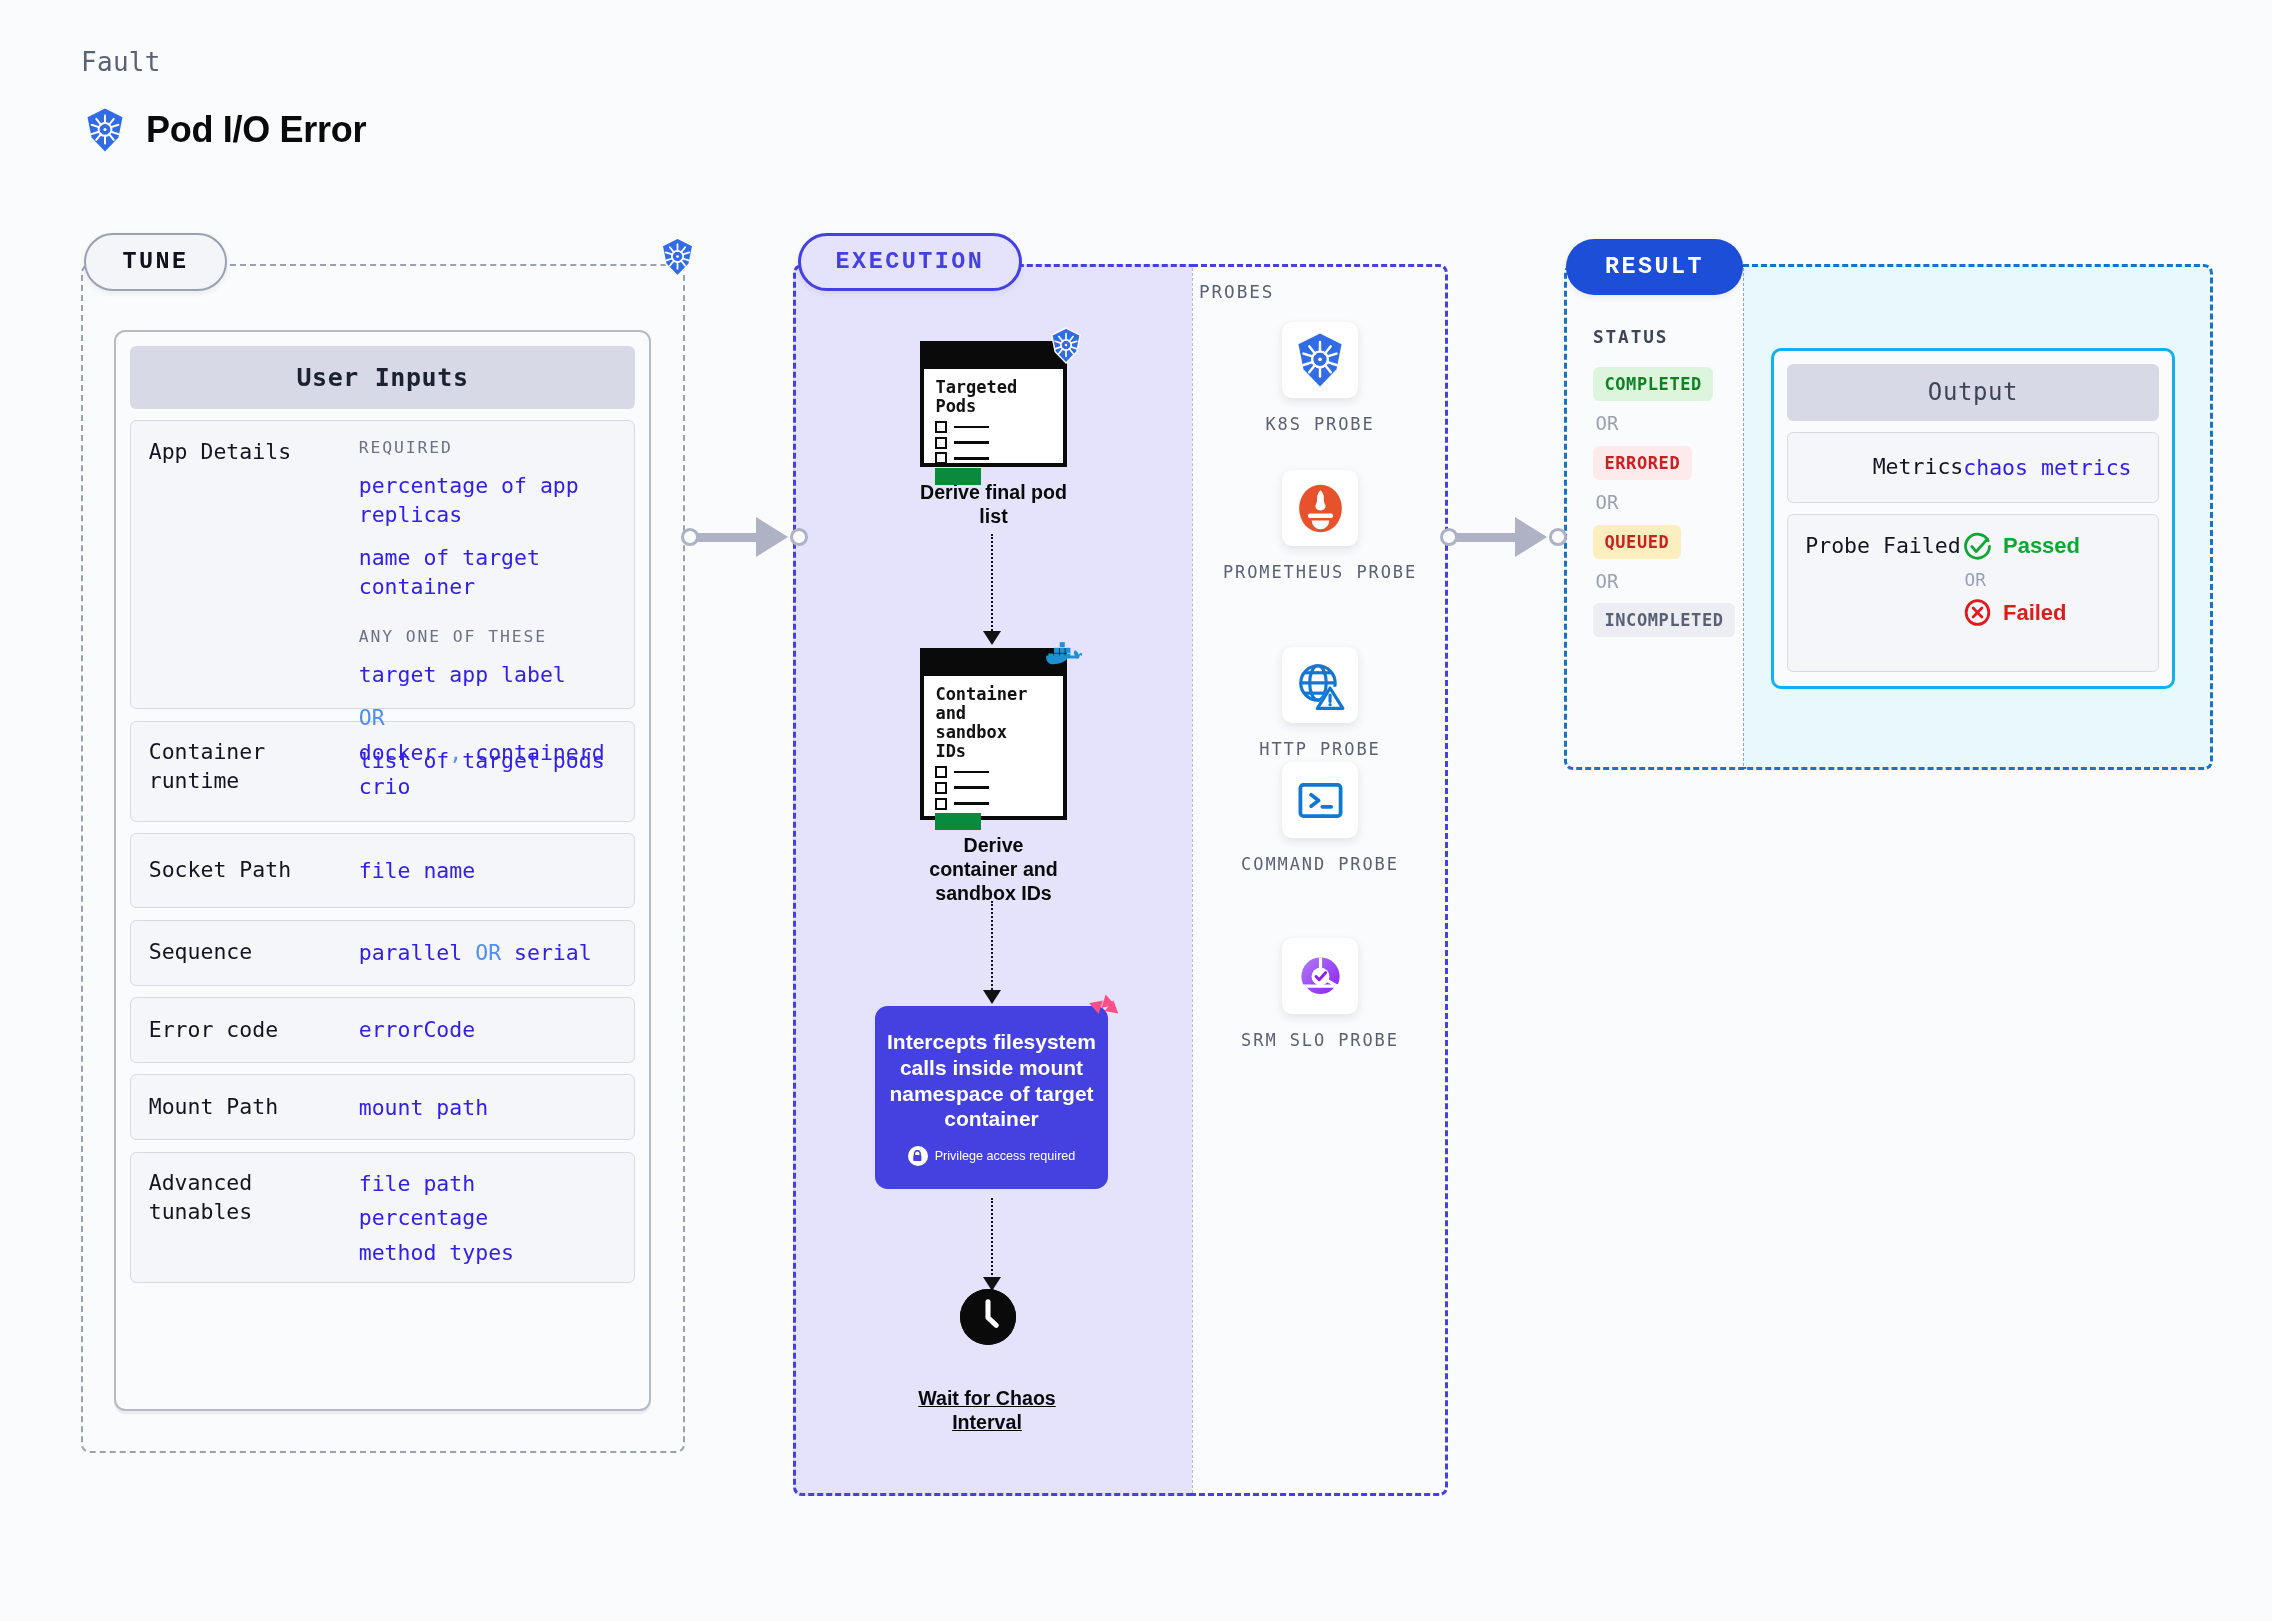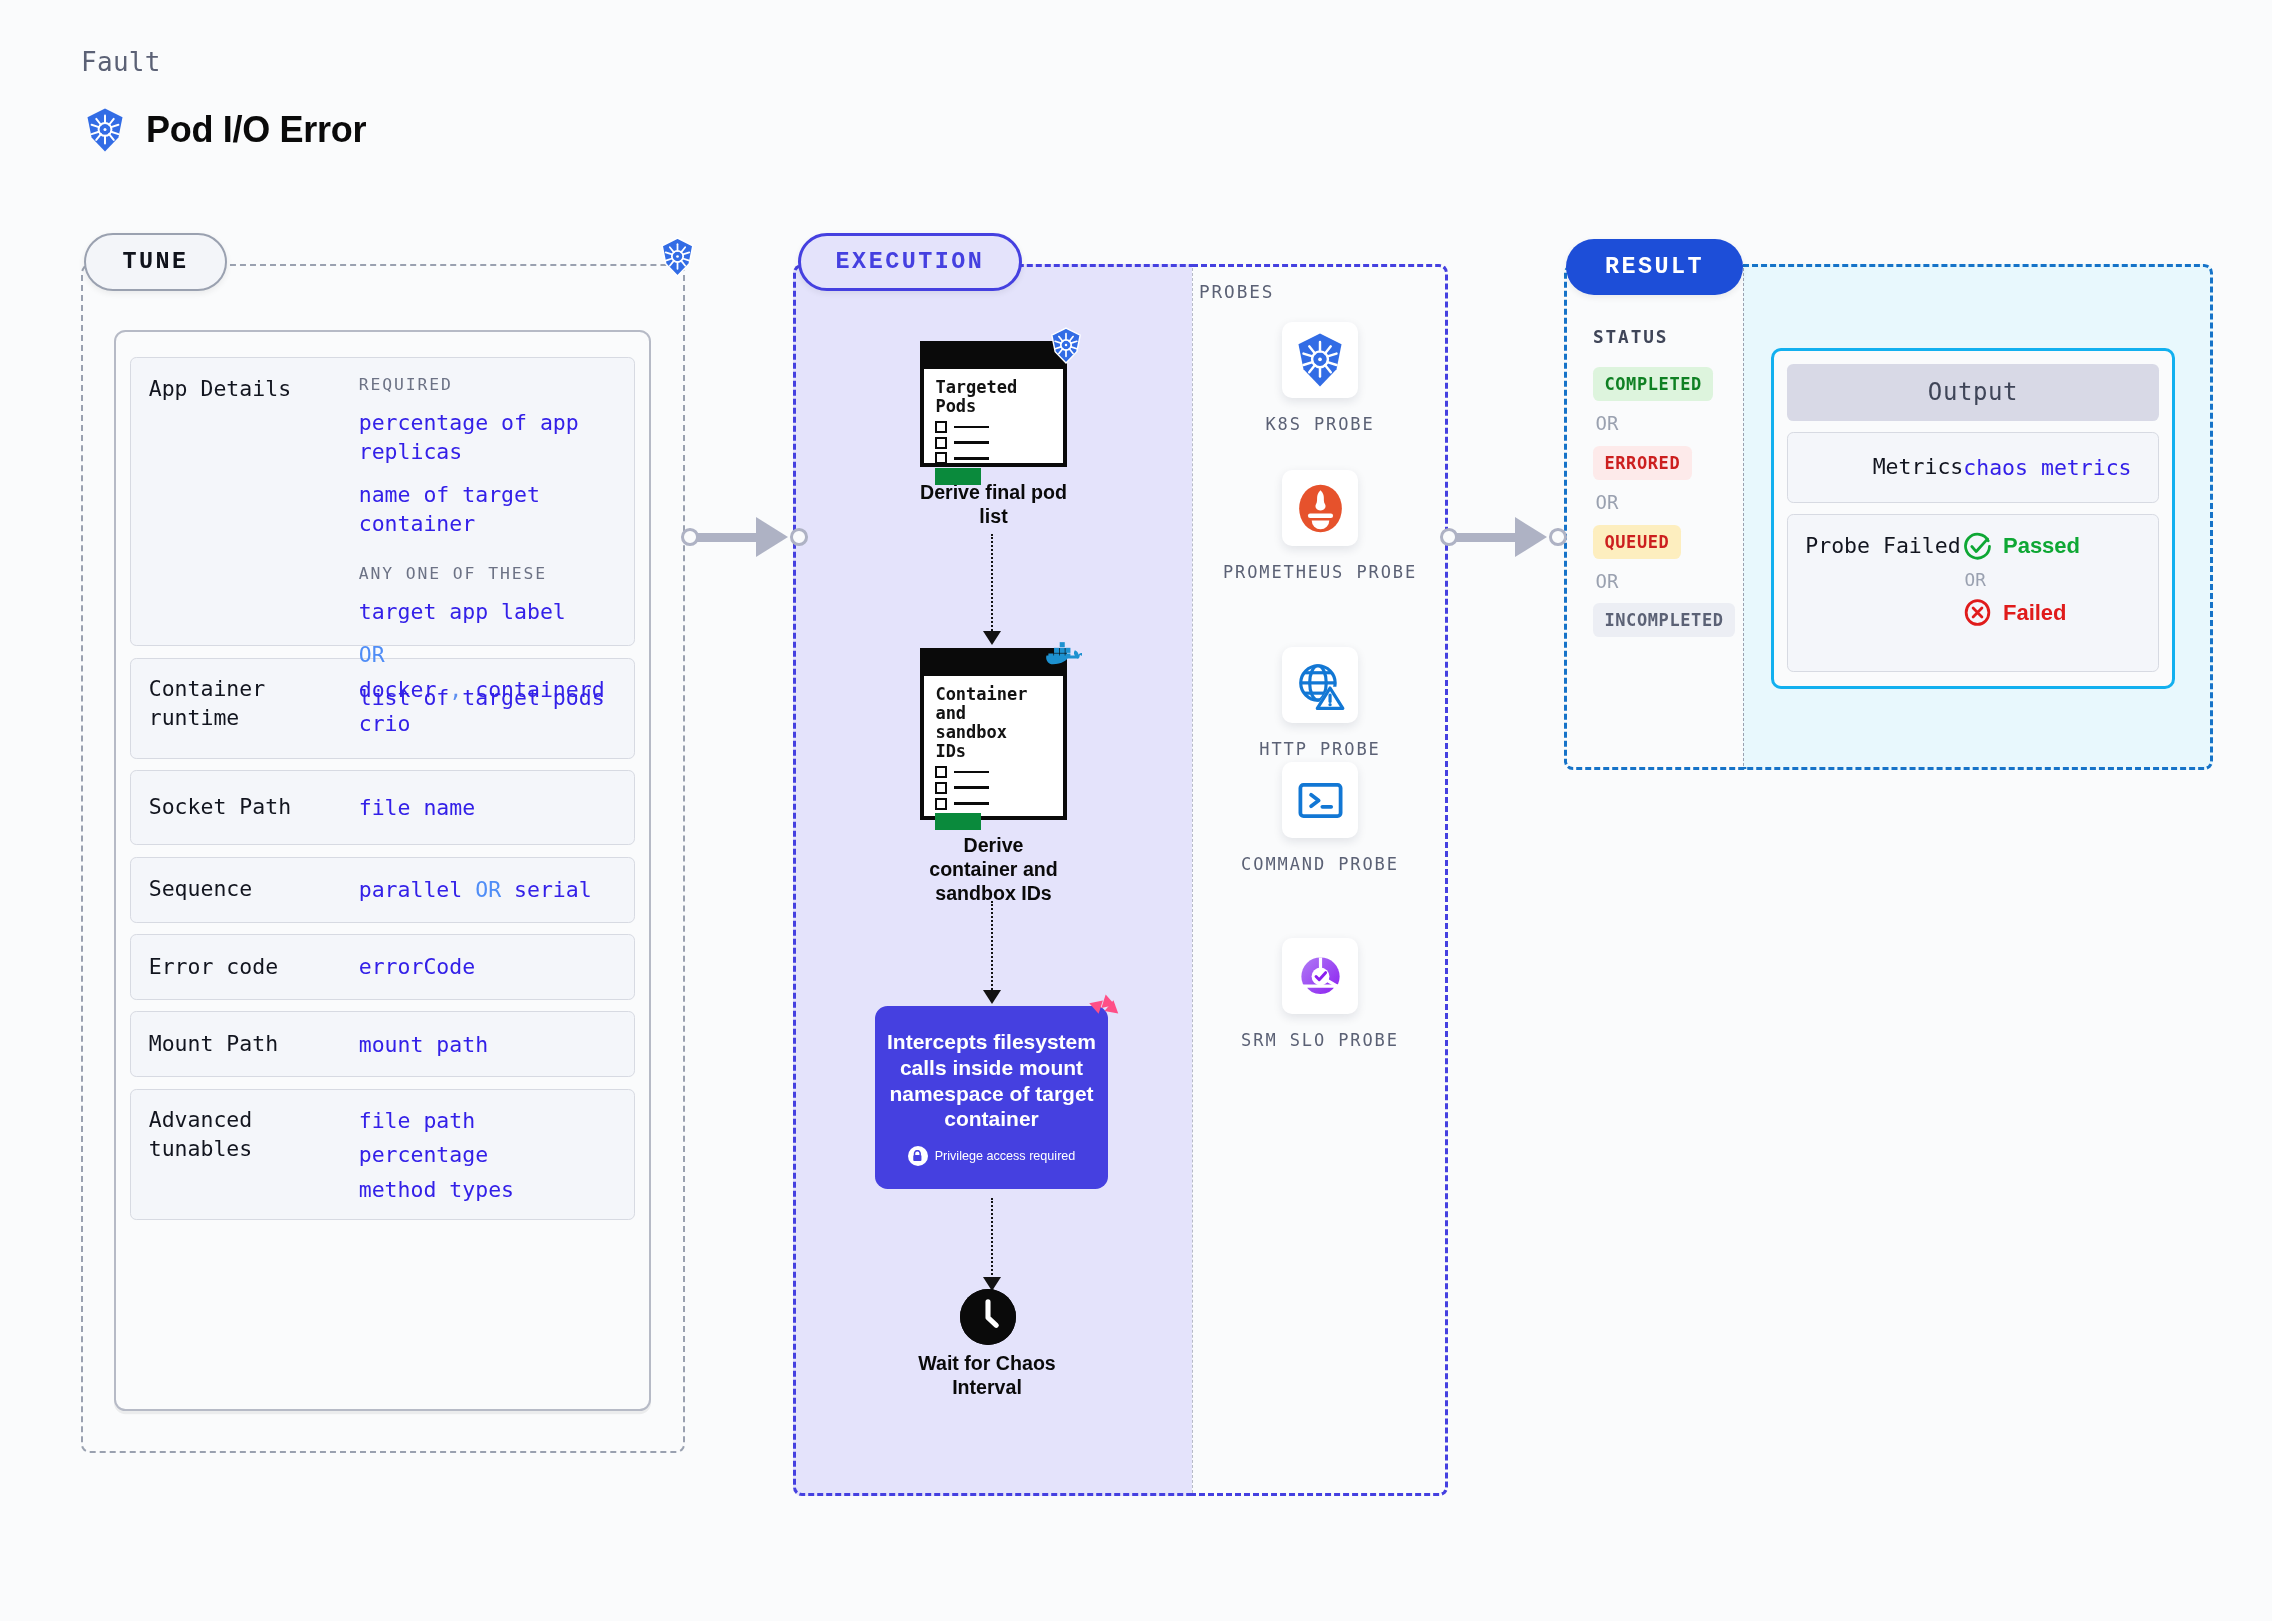--- a/index.html
+++ b/index.html
@@ -324,20 +324,21 @@
     <div class="dot" style="left:109px;"></div>
   </div>
   <div class="conn conn-2">
     <div class="line" style="left:8.8px; width:80px;"></div>
     <div class="dot" style="left:0;"></div>
     <div class="head" style="left:75px;"></div>
     <div class="dot" style="left:109px;"></div>
   </div>
 
   <div class="tune-card">
+    <div class="card-title">User Inputs</div>
 
     <div class="row-card" style="height:289px;">
       <div class="row-label">App Details</div>
       <div class="row-vals">
         <div class="sublabel">REQUIRED</div>
         <div class="val">percentage of app replicas</div>
         <div class="val">name of target container</div>
         <div class="sublabel" style="margin-top:25px;">ANY ONE OF THESE</div>
         <div class="val">target app label</div>
         <div class="val or-val"><span class="or">OR</span></div>
@@ -505,21 +506,21 @@
 
   <div class="vline" style="left:991px; top:1198px; height:81px;"></div>
   <div class="vhead" style="left:983px; top:1277px;"></div>
 
   <div class="clock-dot">
     <svg width="56" height="56" viewBox="0 0 88 88">
       <circle cx="44" cy="44" r="44" fill="#0a0a0a"></circle>
       <path d="M44 20 V45 L57 57" fill="none" stroke="#fff" stroke-width="8" stroke-linecap="round" stroke-linejoin="round"></path>
     </svg>
   </div>
-  <div class="flow-node" style="left:892px; top:1352px; width:190px;">
+  <div class="flow-node" style="left:892px; top:1387px; width:190px;text-decoration:underline;">
     <div class="node-cap" style="margin-top:0;">Wait for Chaos Interval</div>
   </div>
 
   <div class="probes-title">PROBES</div>
 
   <div class="probe-item" style="left:1192px; top:322px;">
     <div class="probe-tile">
       <svg width="52" height="56" viewBox="0 0 72 78">
         <path d="M36 2 L66 17 L59 52 L36 76 L13 52 L6 17 Z" fill="#326ce5"></path>
         <g fill="none" stroke="#fff" stroke-width="3.4" stroke-linecap="round">

